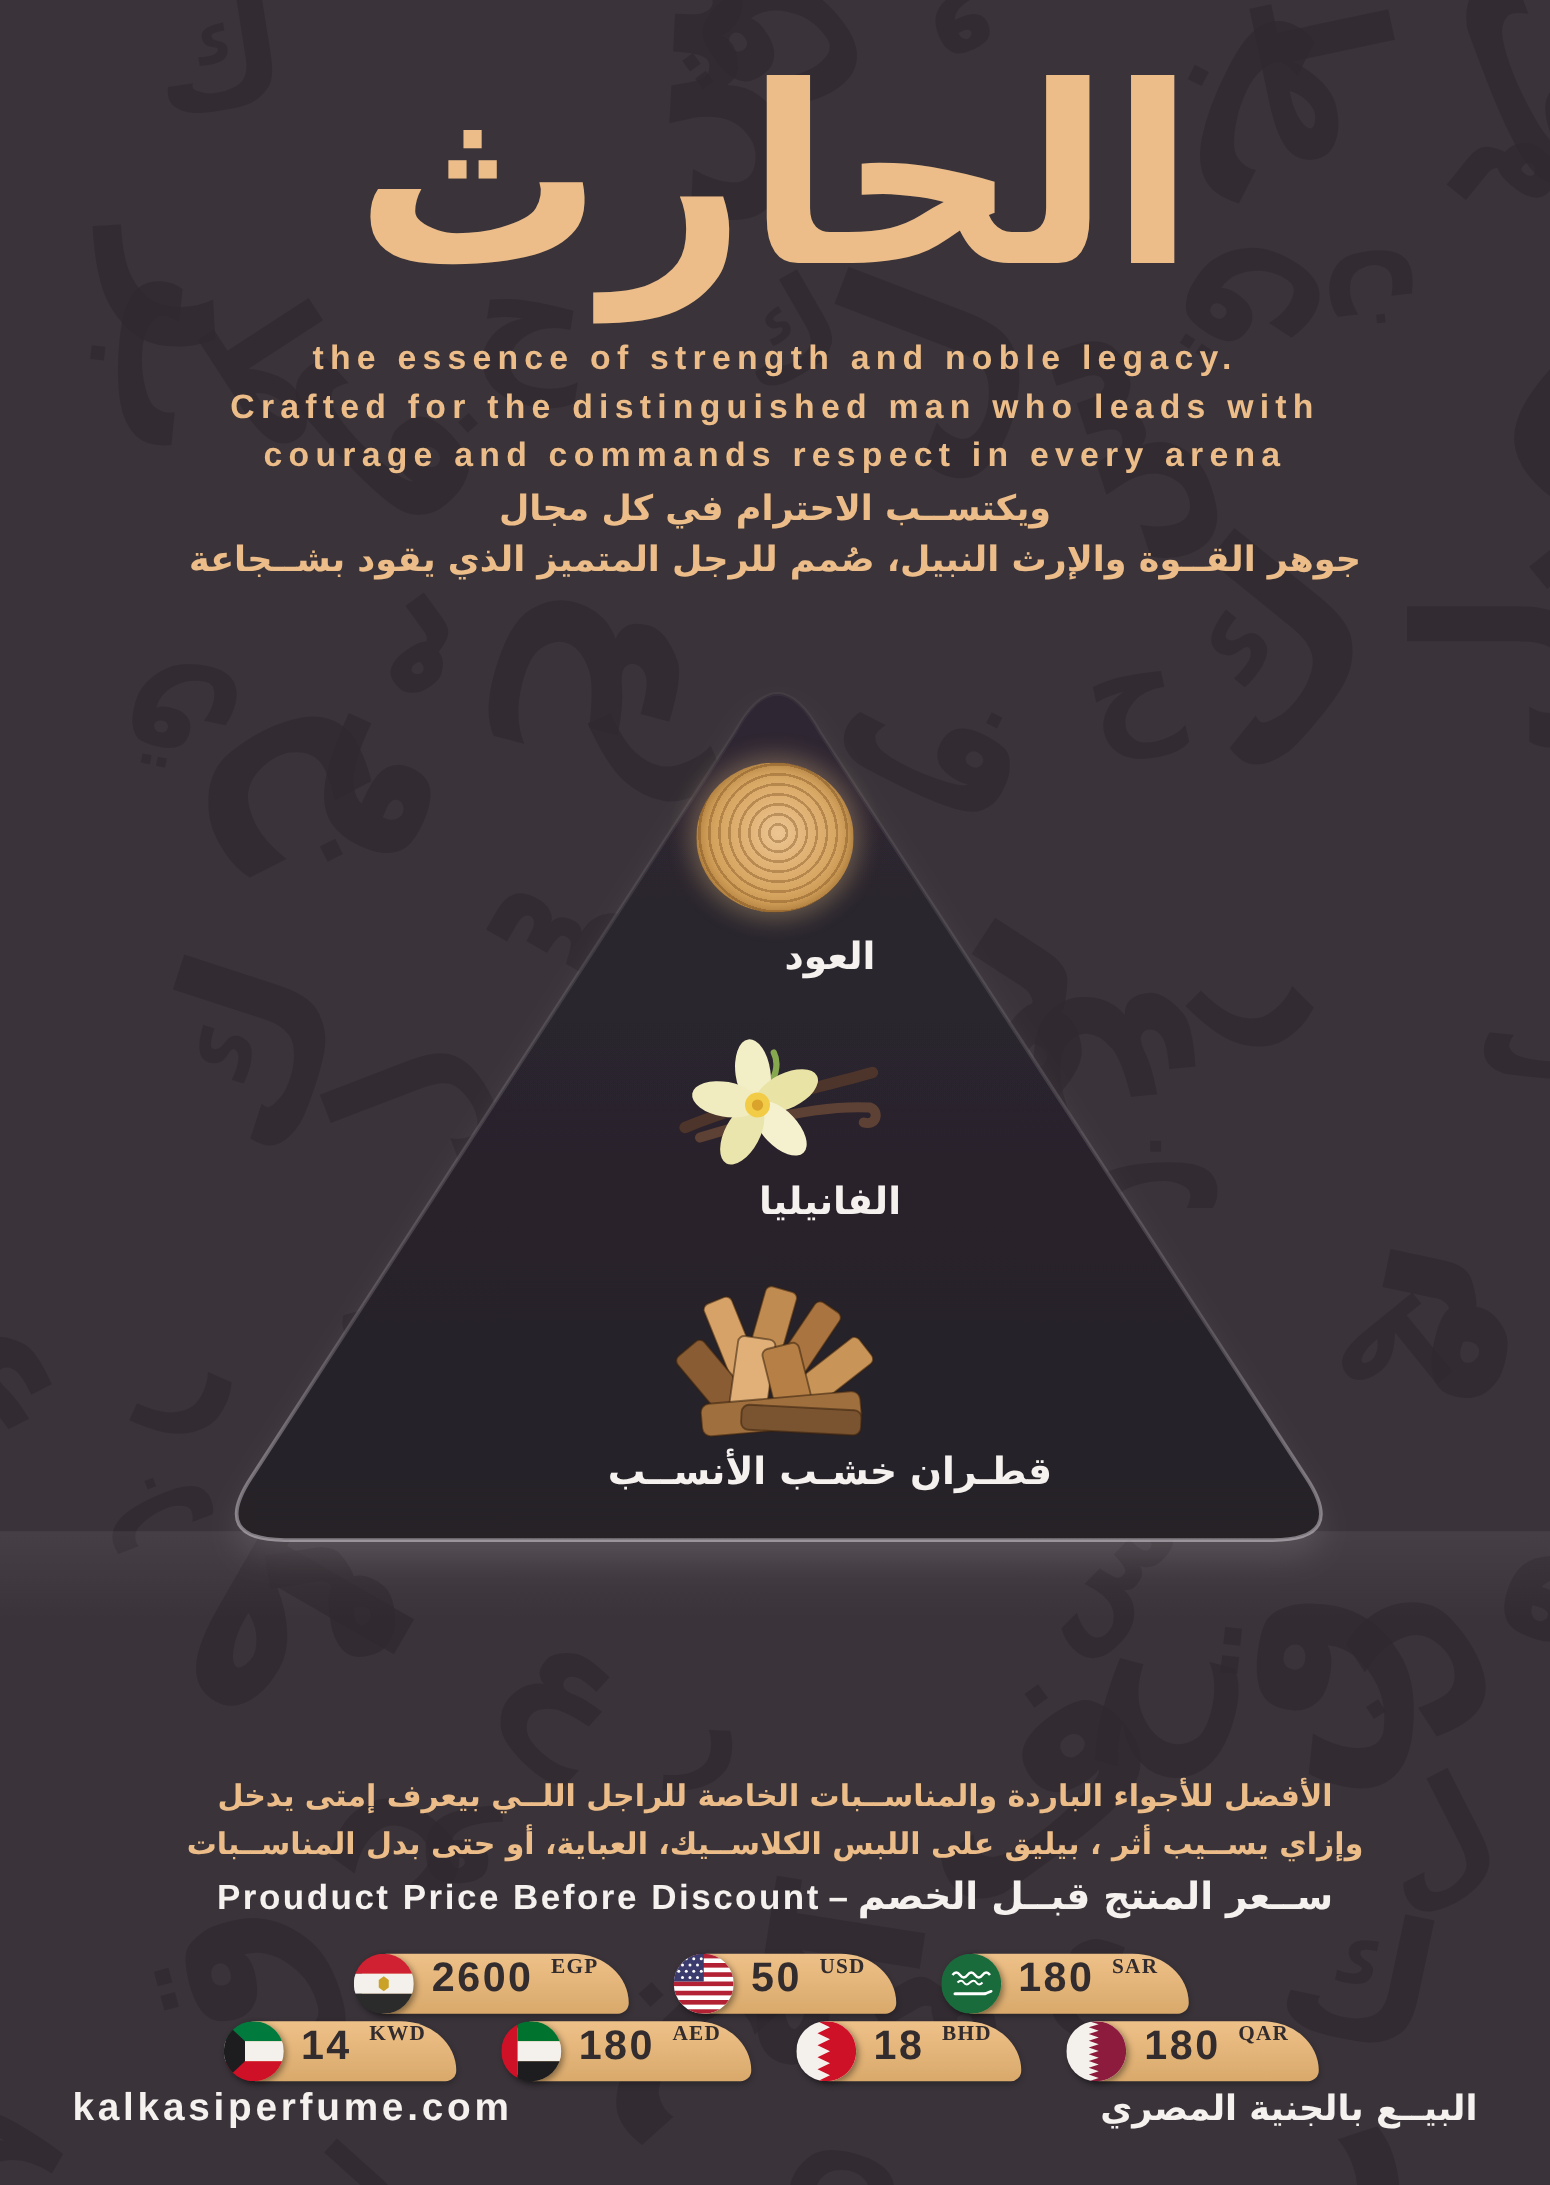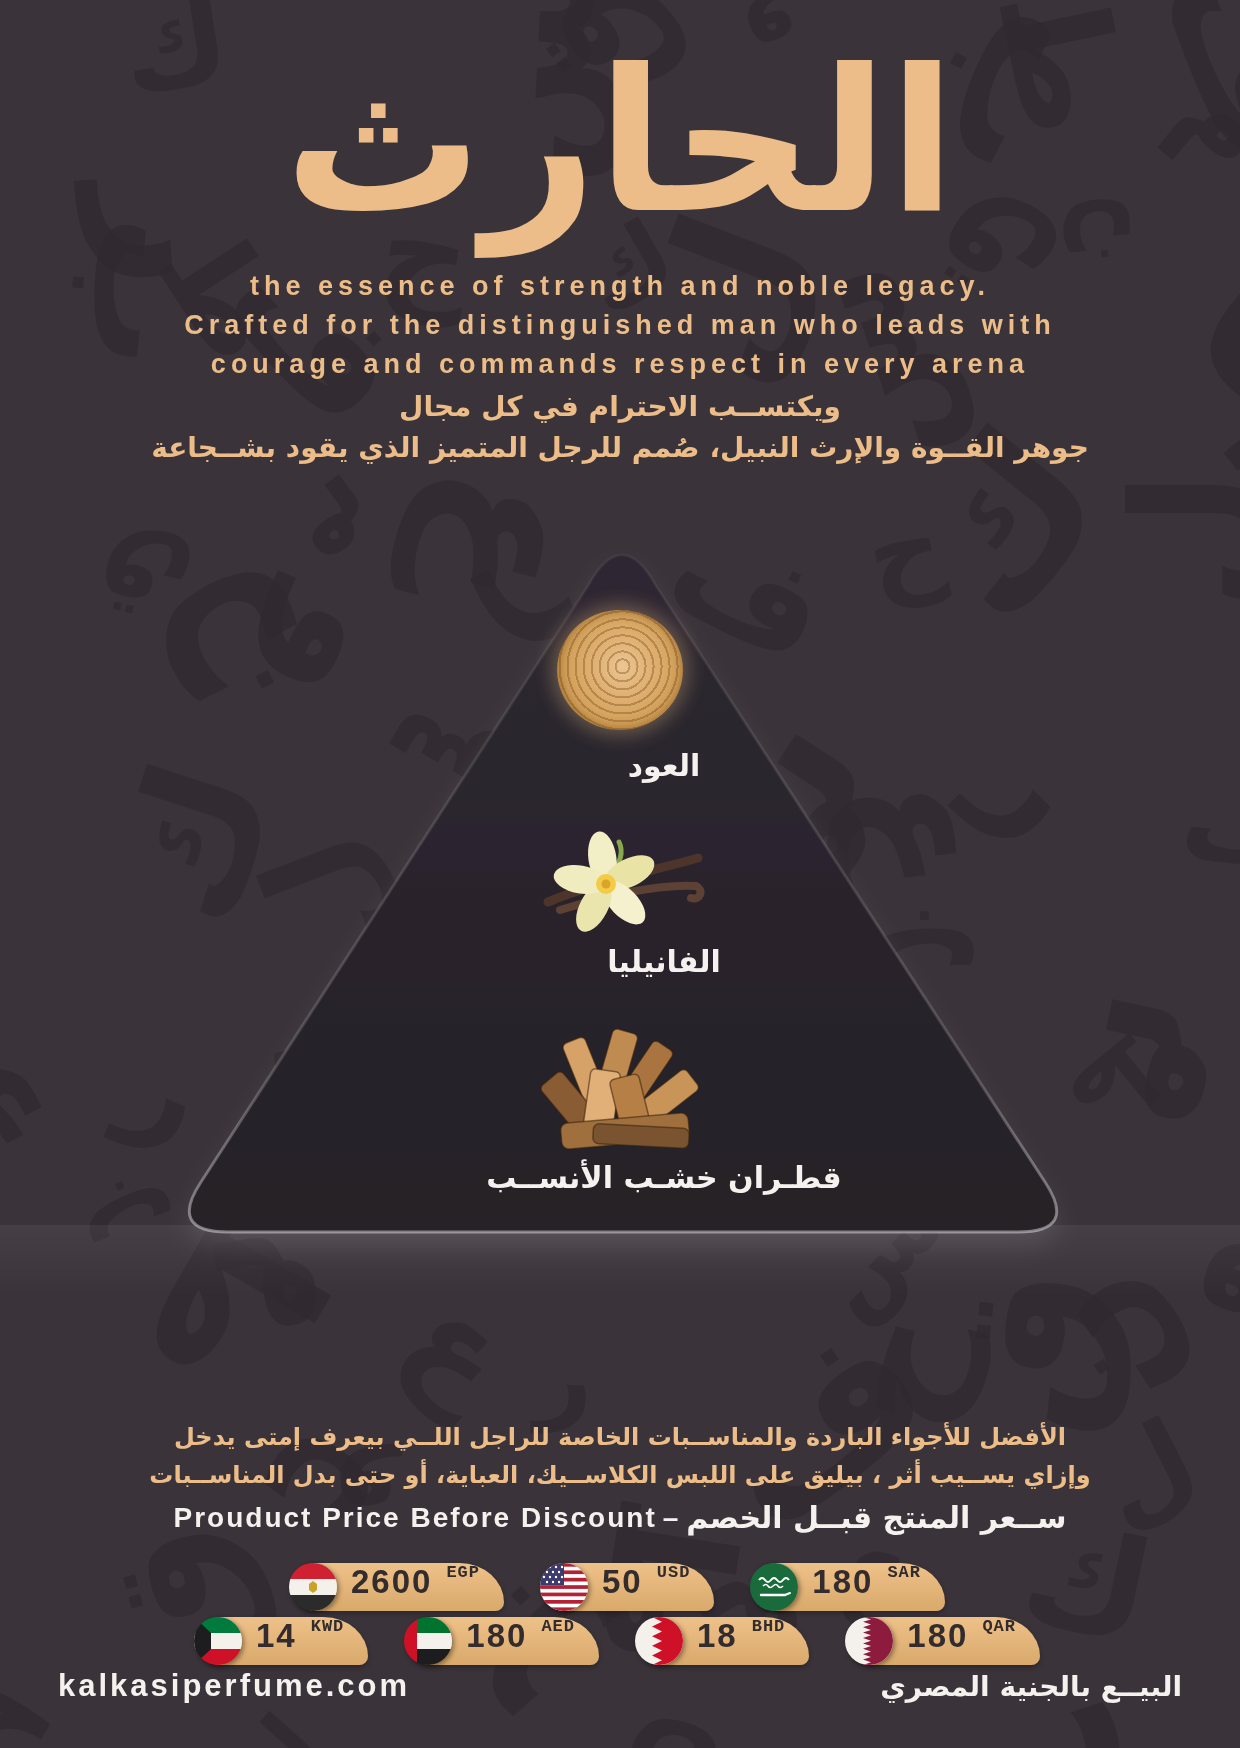--- a/index.html
+++ b/index.html
@@ -54,21 +54,21 @@
   .row2{top:1601px;}
   .pill{position:relative;height:48px;display:inline-flex;align-items:flex-start;
         padding:0 24px 0 56px;background:linear-gradient(180deg,#eec189,#d9a96b);
         border-radius:24px 52px 10px 24px / 24px 46px 10px 24px;
         box-shadow:0 2px 5px rgba(0,0,0,.3);margin-top:16px;}
   .pill .flag{position:absolute;left:-6px;top:0;width:48px;height:48px;border-radius:50%;
         overflow:hidden;box-shadow:2px 2px 5px rgba(0,0,0,.4);flex:none;}
   .pill .flag svg{display:block;}
   .pill .val{font-family:"Liberation Sans",sans-serif;font-weight:bold;font-size:33px;
         letter-spacing:2px;color:#332c2e;}
-  .pill .cur{font-family:Liberation Mono, monospace;font-weight:bold;font-size:17px;
+  .pill .cur{font-family:Liberation Serif, serif;font-weight:bold;font-size:17px;
         letter-spacing:1px;color:#332c2e;margin-left:14px;}
   
   .footer{position:absolute;left:58px;right:58px;top:1668px;display:flex;z-index:2;
           justify-content:space-between;align-items:center;}
   .site{font-weight:bold;font-size:31px;letter-spacing:3px;}
   .foot-ar{font-weight:bold;font-size:28px;direction:rtl;}
 </style>
 </head>
 <body>
 

